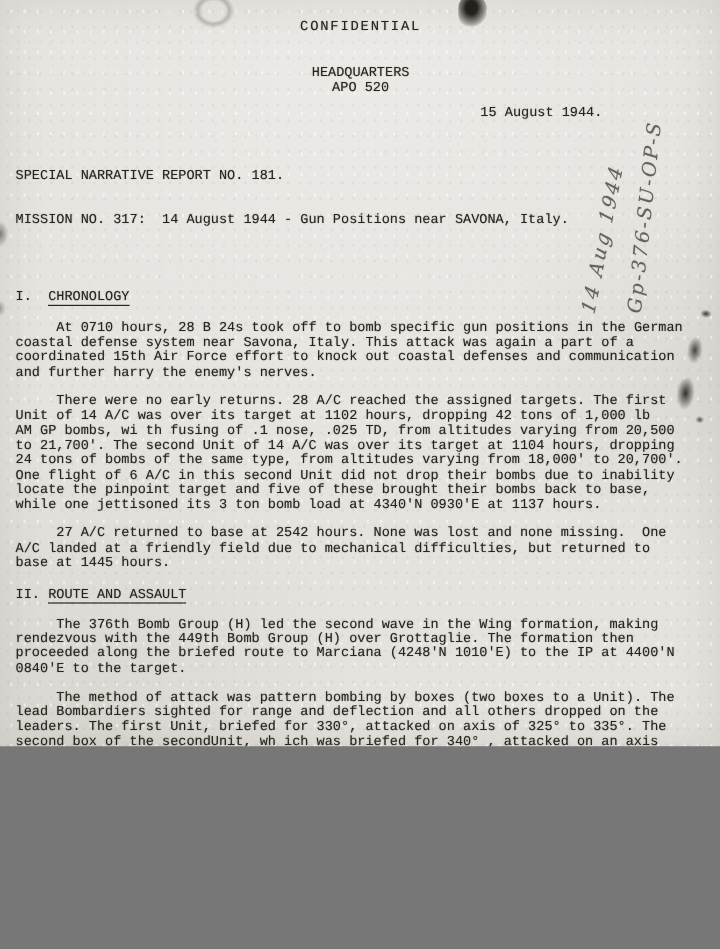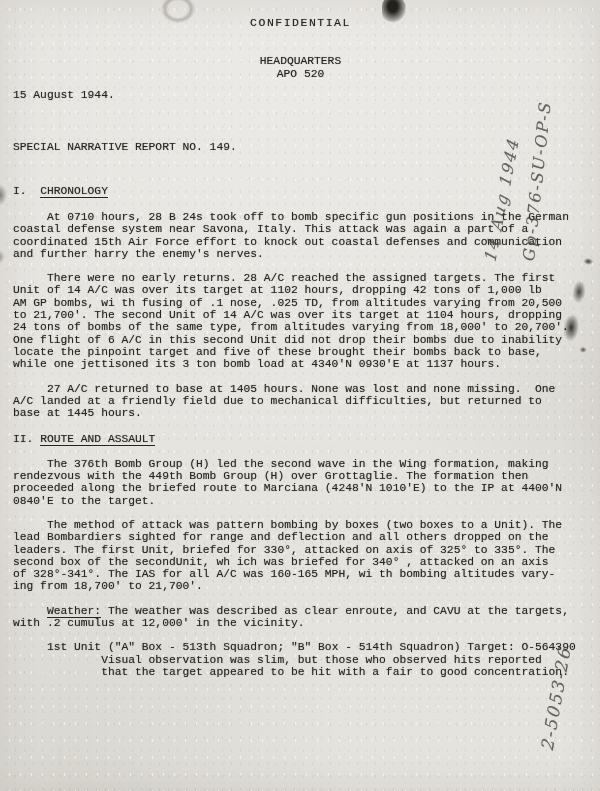--- a/index.html
+++ b/index.html
@@ -1,18 +1,18 @@
 <!DOCTYPE html>
 <html><head>
 <meta charset="utf-8">
 <style>
   html,body{margin:0;padding:0;background:#777;}
   .page{
     position:relative;
-    width:600px;height:791px;
+    width:600px;height:622px;
     margin:0 auto;
     background:
       radial-gradient(circle at 12% 96%, rgba(120,115,100,.10), transparent 30%),
       radial-gradient(circle at 95% 50%, rgba(120,115,100,.08), transparent 25%),
       radial-gradient(circle at 50% 10%, rgba(255,255,255,.25), transparent 60%),
       #e5e3de;
     overflow:hidden;
     box-shadow: inset 0 0 40px rgba(70,65,55,.12);
     font-family:"Liberation Mono","DejaVu Sans Mono",monospace;
     color:#26261f;
@@ -26,24 +26,24 @@
       radial-gradient(rgba(255,255,255,.55) 0.7px, transparent 1.2px);
     background-size: 9px 13px, 15px 7px, 11px 17px;
     background-position: 2px 3px, 7px 9px, 4px 1px;
   }
   .typed{ text-shadow:0 0 1px rgba(38,36,28,.45); }
   .center{ text-align:center; }
   .body-text{ position:relative; padding:0 12px 0 13px; font-size:11.3px; line-height:12.3px; }
   .para{ white-space:pre-wrap; margin:0; }
   .classification-top{ padding-top:17px; letter-spacing:1.5px; font-size:11.5px;}
   .hq{ margin-top:26px;text-align:center; }
-  .date-line{ margin-top:9px; text-align:left; padding-right:86px; }
+  .date-line{ margin-top:9px; text-align:right; padding-right:86px; }
   .title-block{ margin-top:15px; white-space:pre-wrap; }
   .heading{ white-space:pre; }
-  .h1m{ margin-top:7px; }
+  .h1m{ margin-top:27px; }
   .u{ border-bottom:1px solid #26261f; padding-bottom:0px; }
   .mt12{ margin-top:12px; } .mt14{ margin-top:14px; }
 
   
   .hand{
     position:absolute; font-family:"DejaVu Serif",serif; font-style:italic;
     color:#45433d; letter-spacing:2px; opacity:.8; white-space:nowrap;
     text-shadow:0 0 1px rgba(60,58,50,.4);
   }
   .hw-callnum{ left:430px; top:142px; width:220px; font-size:16px; transform:rotate(-84deg); }
@@ -88,37 +88,38 @@
     <div class="center classification-top">CONFIDENTIAL</div>
 
     <div class="center hq">
       <div>HEADQUARTERS</div>
       <div>APO 520</div>
     </div>
 
     <div class="date-line">15 August 1944.</div>
 
     <div class="title-block">
-      <div>SPECIAL NARRATIVE REPORT NO. 149.</div>
+      <div>SPECIAL NARRATIVE REPORT NO. 181.</div>
+      <div>MISSION NO. 317:  14 August 1944 - Gun Positions near SAVONA, Italy.</div>
     </div>
 
     <div class="heading h1m"><span>I.  </span><span class="u">CHRONOLOGY</span></div>
     <div class="para mt14">     At 0710 hours, 28 B 24s took off to bomb specific gun positions in the German
 coastal defense system near Savona, Italy. This attack was again a part of a
 coordinated 15th Air Force effort to knock out coastal defenses and communication
 and further harry the enemy's nerves.</div>
     <div class="para mt12">     There were no early returns. 28 A/C reached the assigned targets. The first
 Unit of 14 A/C was over its target at 1102 hours, dropping 42 tons of 1,000 lb
 AM GP bombs, wi th fusing of .1 nose, .025 TD, from altitudes varying from 20,500
 to 21,700'. The second Unit of 14 A/C was over its target at 1104 hours, dropping
 24 tons of bombs of the same type, from altitudes varying from 18,000' to 20,700'.
 One flight of 6 A/C in this second Unit did not drop their bombs due to inability
 locate the pinpoint target and five of these brought their bombs back to base,
 while one jettisoned its 3 ton bomb load at 4340'N 0930'E at 1137 hours.</div>
-    <div class="para mt12">     27 A/C returned to base at 1405 hours. None was lost and none missing.  One
+    <div class="para mt12">     27 A/C returned to base at 2542 hours. None was lost and none missing.  One
 A/C landed at a friendly field due to mechanical difficulties, but returned to
 base at 1445 hours.</div>
 
     <div class="heading mt14"><span>II. </span><span class="u">ROUTE AND ASSAULT</span></div>
     <div class="para mt12">     The 376th Bomb Group (H) led the second wave in the Wing formation, making
 rendezvous with the 449th Bomb Group (H) over Grottaglie. The formation then
 proceeded along the briefed route to Marciana (4248'N 1010'E) to the IP at 4400'N
 0840'E to the target.</div>
     <div class="para mt12">     The method of attack was pattern bombing by boxes (two boxes to a Unit). The
 lead Bombardiers sighted for range and deflection and all others dropped on the

